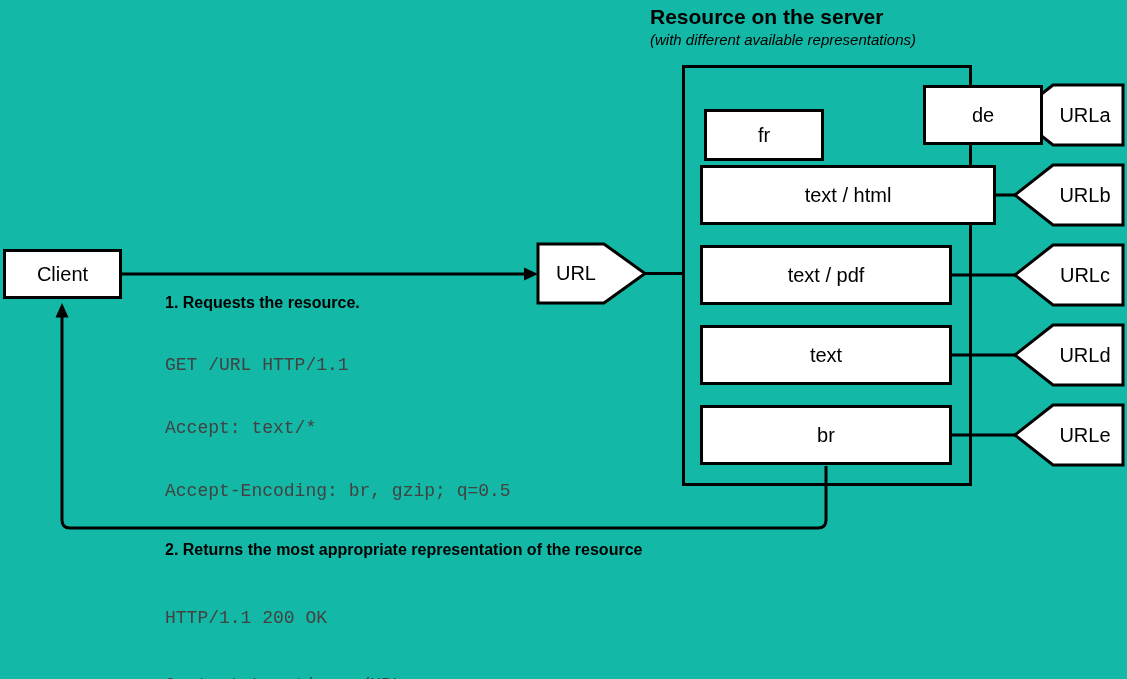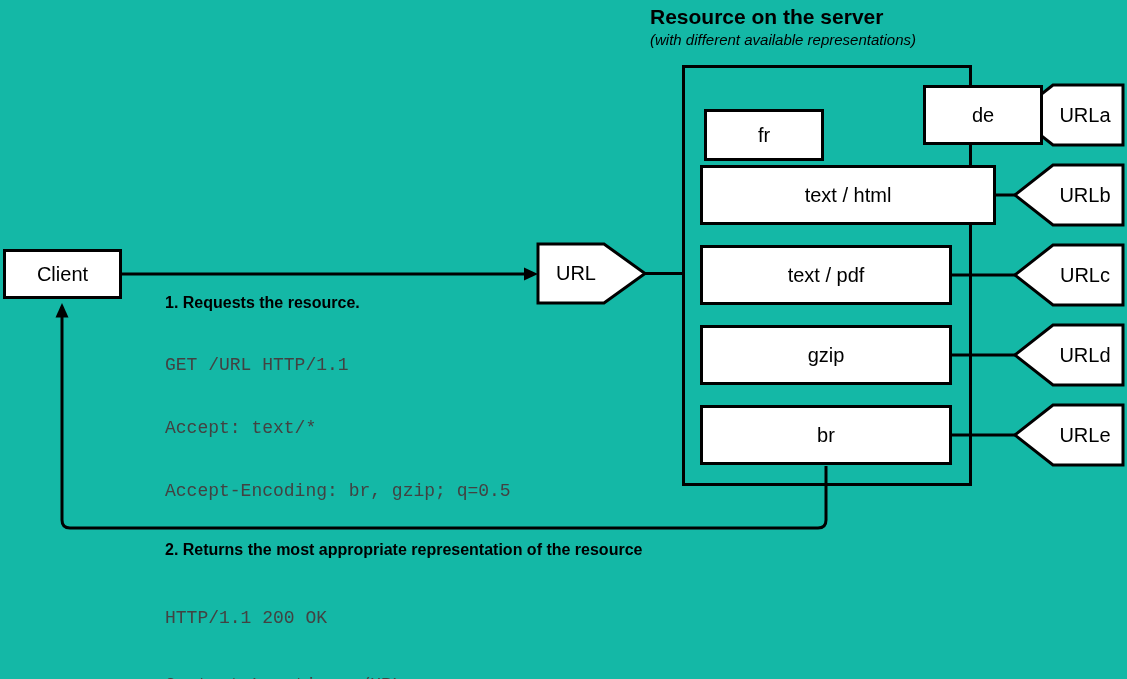--- a/index.html
+++ b/index.html
@@ -125,21 +125,21 @@
   </div>
 
   <div class="shape-label" style="left:538px; top:244px; width:76px; height:59px;">URL</div>
 
   <div class="container-box" style="left:682px; top:65px; width:290px; height:421px;"></div>
 
   <div class="node-box" style="left:704px; top:85px;  width:120px; height:52px;margin-top:24px;">fr</div>
   <div class="node-box" style="left:879px; top:85px;  width:120px; height:60px;margin-left:44px;">de</div>
   <div class="node-box" style="left:700px; top:165px; width:296px; height:60px;">text / html</div>
   <div class="node-box" style="left:700px; top:245px; width:252px; height:60px;">text / pdf</div>
-  <div class="node-box" style="left:700px; top:325px; width:252px; height:60px;">gzip</div>
+  <div class="node-box" style="left:700px; top:325px; width:252px; height:60px;">text</div>
   <div class="node-box" style="left:700px; top:405px; width:252px; height:60px;">br</div>
 
   <div class="shape-label" style="left:1048px; top:86px;  width:74px; height:58px;">URLa</div>
   <div class="shape-label" style="left:1048px; top:166px; width:74px; height:58px;">URLb</div>
   <div class="shape-label" style="left:1048px; top:246px; width:74px; height:58px;">URLc</div>
   <div class="shape-label" style="left:1048px; top:326px; width:74px; height:58px;">URLd</div>
   <div class="shape-label" style="left:1048px; top:406px; width:74px; height:58px;">URLe</div>
 
   <div class="step-heading" style="left:165px; top:294px;">1. Requests the resource.</div>
   <div class="code-block" id="request-code">

